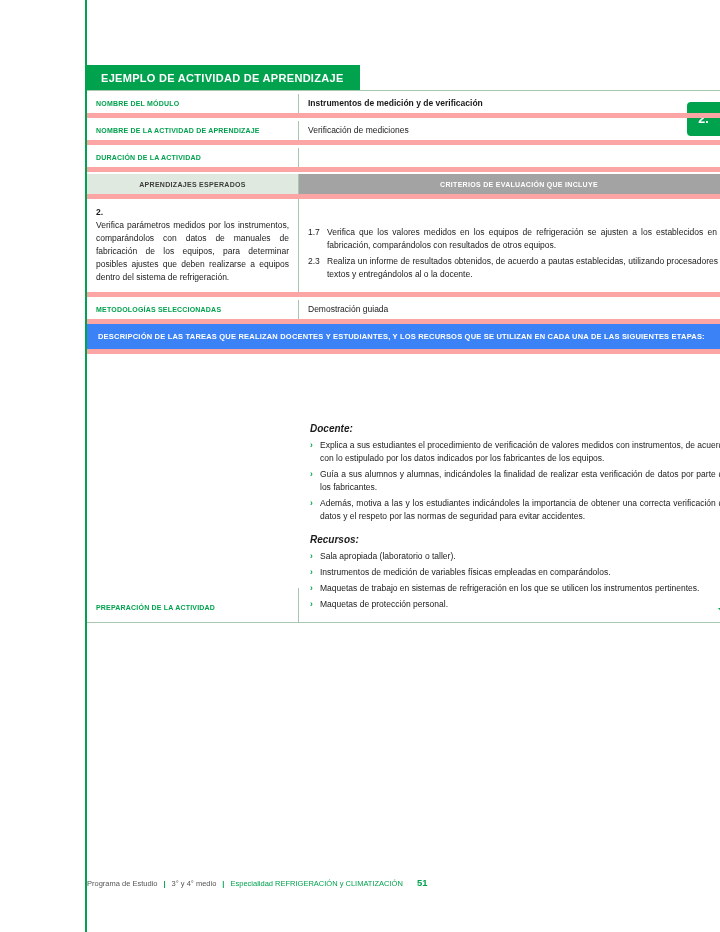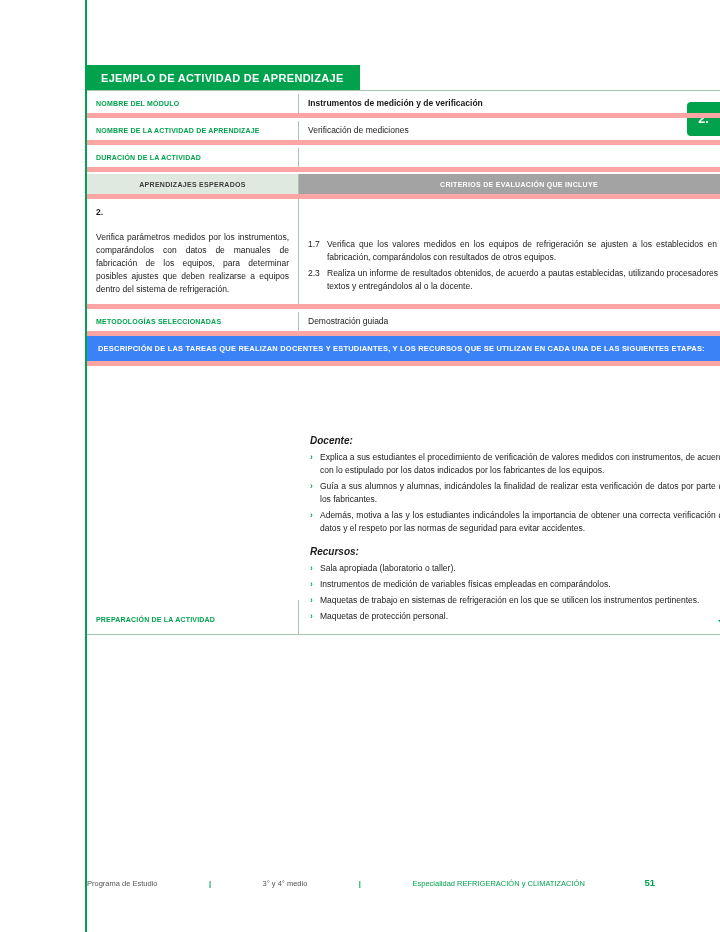--- a/index.html
+++ b/index.html
@@ -21,40 +21,40 @@
   .lbl{color:#00A24E;font-weight:bold;font-size:7px;letter-spacing:.2px;line-height:10px;}
   .val{font-size:8.5px;line-height:12px;color:#1a1a1a;}
   .val.bold{font-weight:bold;}
   .hdr .cl,.hdr .cr{justify-content:center;padding-top:7px;padding-bottom:6px;}
   .hdr-l{background:#dfe9df;}
   .hdr-r{background:#a3a3a3;}
   .hdr-txt{font-size:7px;font-weight:bold;letter-spacing:.3px;}
   .hdr-l .hdr-txt{color:#3c3c3c;}
   .hdr-r .hdr-txt{color:#ffffff;}
   .content-row .cl,.content-row .cr{display:block;align-items:flex-start;padding:7px 9px 8px;}
-  .para{font-size:8.5px;line-height:13px;text-align:justify;margin-top:12px;}
+  .para{font-size:8.5px;line-height:13px;text-align:justify;}
   .num-line{font-weight:bold;font-size:8.5px;line-height:13px;}
   .crit{display:flex;font-size:8.5px;line-height:13px;margin-bottom:3px;}
   .crit .cnum{width:19px;flex-shrink:0;}
   .crit .ctxt{flex:1;text-align:justify;}
   .banner{background:#3b82f6;color:#ffffff;font-weight:bold;font-size:7.5px;
         line-height:11px;letter-spacing:.2px;padding:7px 11px;}
   .prep{min-height:268px;}
   .prep .cl{display:block;padding-top:8px;}
   .prep .cr{display:block;padding:8px 11px;}
   .sec-h{font-weight:bold;font-size:10px;line-height:13px;margin:1px 0 4px;font-style:italic;}
   .bullet{display:flex;font-size:8.5px;line-height:13px;margin-bottom:3px;}
   .bullet .mark{color:#00A24E;font-weight:bold;width:10px;flex-shrink:0;}
   .bullet .btxt{flex:1;text-align:justify;}
   .recursos{margin-top:10px;}
   .corner-triangle{position:absolute;right:7px;bottom:6px;width:0;height:0;
         border-left:7px solid transparent;border-right:7px solid transparent;
         border-top:8px solid #00A24E;}
   .footer{position:absolute;top:877px;left:87px;right:65px;display:flex;
-        justify-content:space-between;align-items:baseline;font-size:7.5px;color:#555;}
+        justify-content:flex-start;align-items:baseline;font-size:7.5px;color:#555;}
   .footer .sep{color:#00A24E;margin:0 6px;font-weight:bold;}
   .footer .green{color:#00A24E;}
   .footer .pnum{color:#00A24E;font-weight:bold;font-size:9.5px;margin-left:14px;}
 </style>
 </head>
 <body>
 
 <div class="page">
 
   <div class="left-rule"></div>

